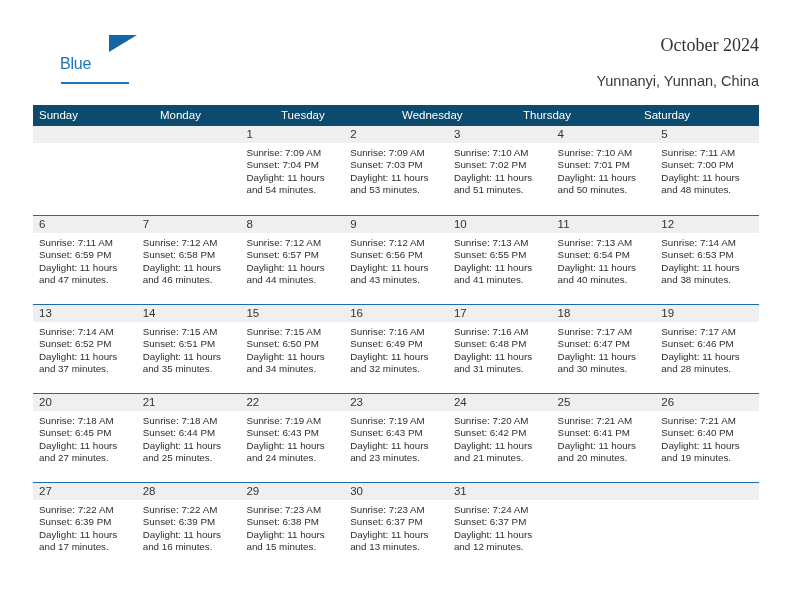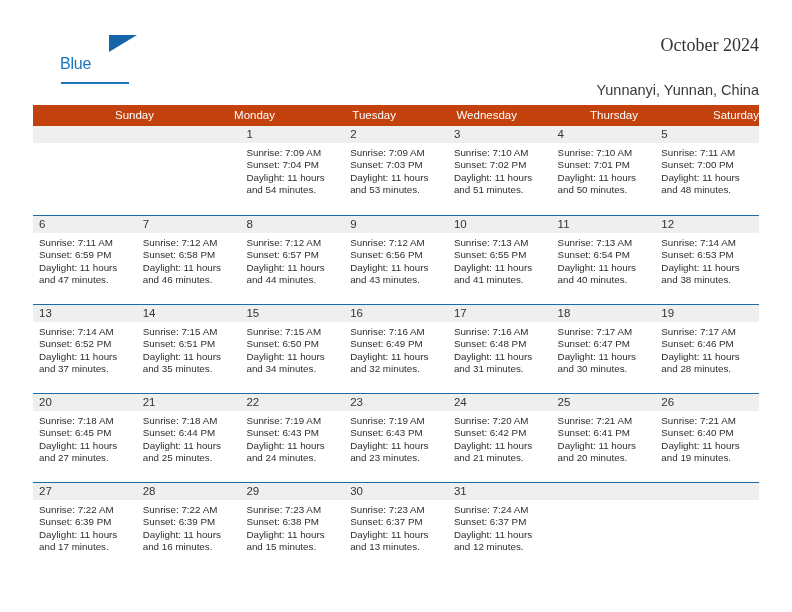--- a/index.html
+++ b/index.html
@@ -83,36 +83,35 @@
     color: #333333;
     font-weight: normal;
     line-height: 34px;
     white-space: nowrap;
     font-family: Liberation Serif, serif;
   }
   .cal-subtitle {
     font-size: 14.5px;
     color: #3a3a3a;
     line-height: 22px;
-    margin-top: 17px;
+    margin-top: 8px;
     white-space: nowrap;
   }
 
   
   .calendar {
     position: absolute;
     left: 33px;
     top: 105px;
     width: 726px;
   }
   .weekday-row {
     display: flex;
-    background: #c2410c;
+    background: #0c4a6e;
     height: 21px;
-    text-align: right;
   }
   .weekday {
     flex: 1 1 0;
     color: #ffffff;
     font-size: 11.5px;
     line-height: 21px;
     padding-left: 6px;
     box-sizing: border-box;
     overflow: hidden;
     white-space: nowrap;

